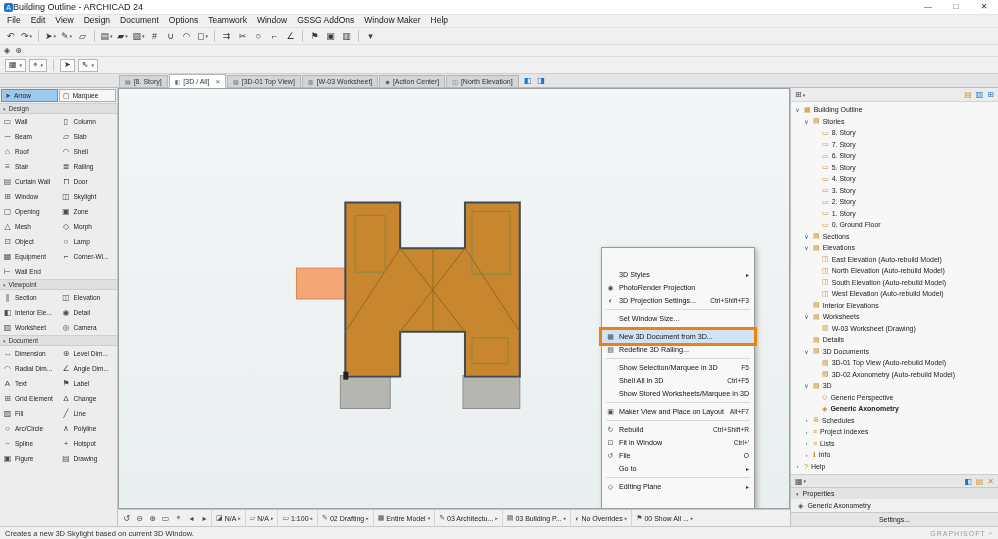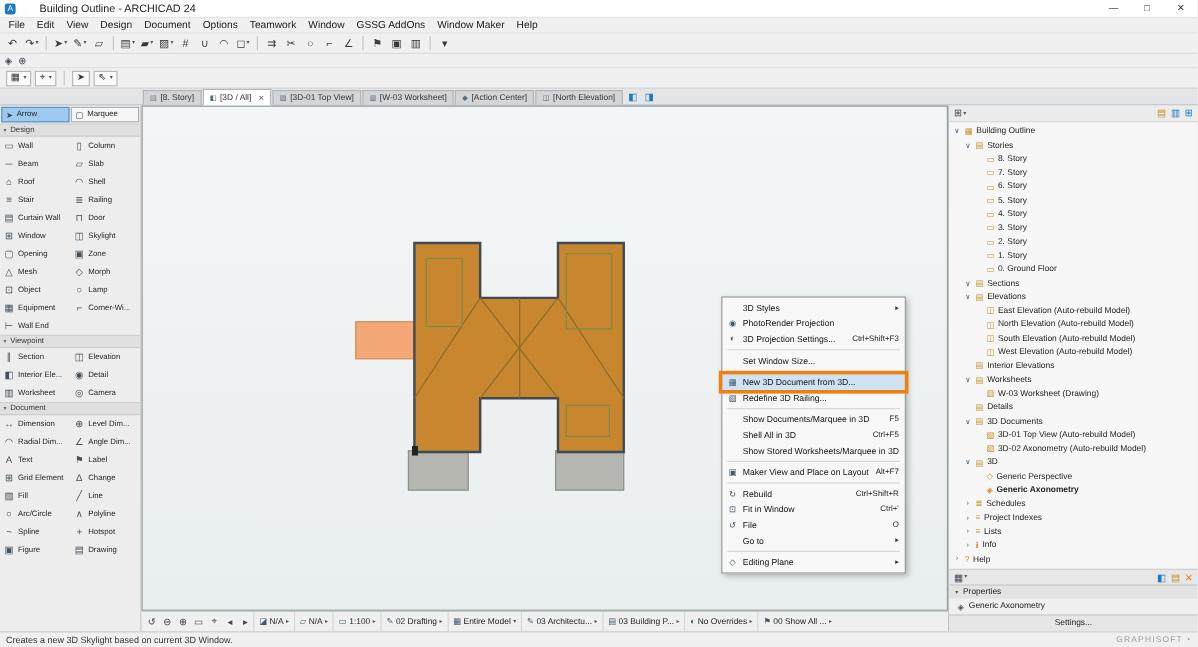--- a/index.html
+++ b/index.html
@@ -3,21 +3,21 @@
 <meta charset="utf-8">
 <style>
   *{box-sizing:border-box;margin:0;padding:0;}
   html,body{width:998px;height:539px;overflow:hidden;}
   body{font-family:"Liberation Sans","DejaVu Sans",sans-serif;background:#f0f0f0;color:#1a1a1a;position:relative;}
   .blue{color:var(--accent-blue);}
   .amber{color:var(--icon-amber);}
   .orange{color:var(--highlight-orange);}
 
   
-  .titlebar{height:15px;background:#fff;display:flex;align-items:center;padding-left:4px;gap:20px;border-bottom:1px solid #e4e4e4;}
+  .titlebar{height:15px;background:#fff;display:flex;align-items:center;padding-left:4px;gap:0;border-bottom:1px solid #e4e4e4;}
   .app-icon{width:9px;height:9px;background:var(--accent-blue);color:#fff;font-size:7px;line-height:9px;text-align:center;border-radius:2px;flex:0 0 auto;}
   .title-text{font-size:9px;}
   .win-controls{margin-left:auto;display:flex;height:100%;}
   .win-btn{width:28px;text-align:center;font-size:8px;line-height:14px;color:#333;}
 
   
   .menubar{height:13px;display:flex;align-items:flex-end;background:#f0f0f0;border-bottom:1px solid #e2e2e2;padding-left:2px;}
   .menu-item{font-size:8.5px;padding:0 5px;line-height:13px;white-space:nowrap;}
 
   
@@ -59,21 +59,21 @@
   .canvas-col{flex:1;display:flex;flex-direction:column;min-width:0;}
   .canvas{flex:1;position:relative;background:linear-gradient(#f3f6f6,#e9eeee);border:1px solid #9aa0a4;overflow:hidden;}
   .canvas svg{display:block;width:100%;height:100%;}
   .c-bld{fill:var(--building-fill);stroke:var(--building-stroke);stroke-width:2;}
   .c-roofline{stroke:var(--roofline);stroke-width:1;fill:none;}
   .c-inner{stroke:var(--inner-stroke);stroke-width:1;fill:none;}
   .c-annex{fill:var(--annex-fill);stroke:var(--annex-stroke);stroke-width:1;}
   .c-terrace{fill:var(--terrace-fill);stroke:var(--terrace-stroke);stroke-width:1;}
 
   
-  .context-menu{position:absolute;left:482px;top:158px;width:154px;background:#f8f8f8;border:1px solid #9a9a9a;box-shadow:2px 2px 5px rgba(0,0,0,.28);padding:2px 0;z-index:5;}
+  .context-menu{position:absolute;left:482px;top:158px;width:154px;background:#f8f8f8;border:1px solid #9a9a9a;box-shadow:2px 2px 5px rgba(0,0,0,.28);padding:20px 0;z-index:5;}
   .cm-item{height:13px;display:flex;align-items:center;font-size:7.2px;padding:0 5px 0 3px;gap:3px;color:#111;white-space:nowrap;}
   .cm-icon{width:11px;text-align:center;font-size:7px;color:#456;flex:0 0 auto;}
   .cm-short{margin-left:auto;font-size:6.6px;color:#222;}
   .cm-sub{margin-left:auto;font-size:6px;color:#333;}
   .cm-sep{height:1px;background:#d8d8d8;margin:2px 4px;}
   .cm-hl{background:var(--menu-highlight-bg);box-shadow:0 0 0 3px var(--highlight-orange);position:relative;z-index:2;}
 
   
   .bottombar{height:17px;background:#f0f0f0;border-top:1px solid #c8c8c8;display:flex;align-items:center;padding:0 2px;overflow:hidden;flex:0 0 auto;}
   .bb-ico{width:13px;text-align:center;font-size:8px;color:#445;flex:0 0 auto;}
@@ -510,21 +510,21 @@
               <span class="cm-icon">▦</span>
               <span class="cm-label">New 3D Document from 3D...</span>
             </div>
             <div class="cm-item">
               <span class="cm-icon">▧</span>
               <span class="cm-label">Redefine 3D Railing...</span>
             </div>
             <div class="cm-sep"></div>
             <div class="cm-item">
               <span class="cm-icon"></span>
-              <span class="cm-label">Show Documents/Marquee in 3D</span>
+              <span class="cm-label">Show Selection/Marquee in 3D</span>
               <span class="cm-short">F5</span>
             </div>
             <div class="cm-item">
               <span class="cm-icon"></span>
               <span class="cm-label">Shell All in 3D</span>
               <span class="cm-short">Ctrl+F5</span>
             </div>
             <div class="cm-item">
               <span class="cm-icon"></span>
               <span class="cm-label">Show Stored Worksheets/Marquee in 3D</span>

